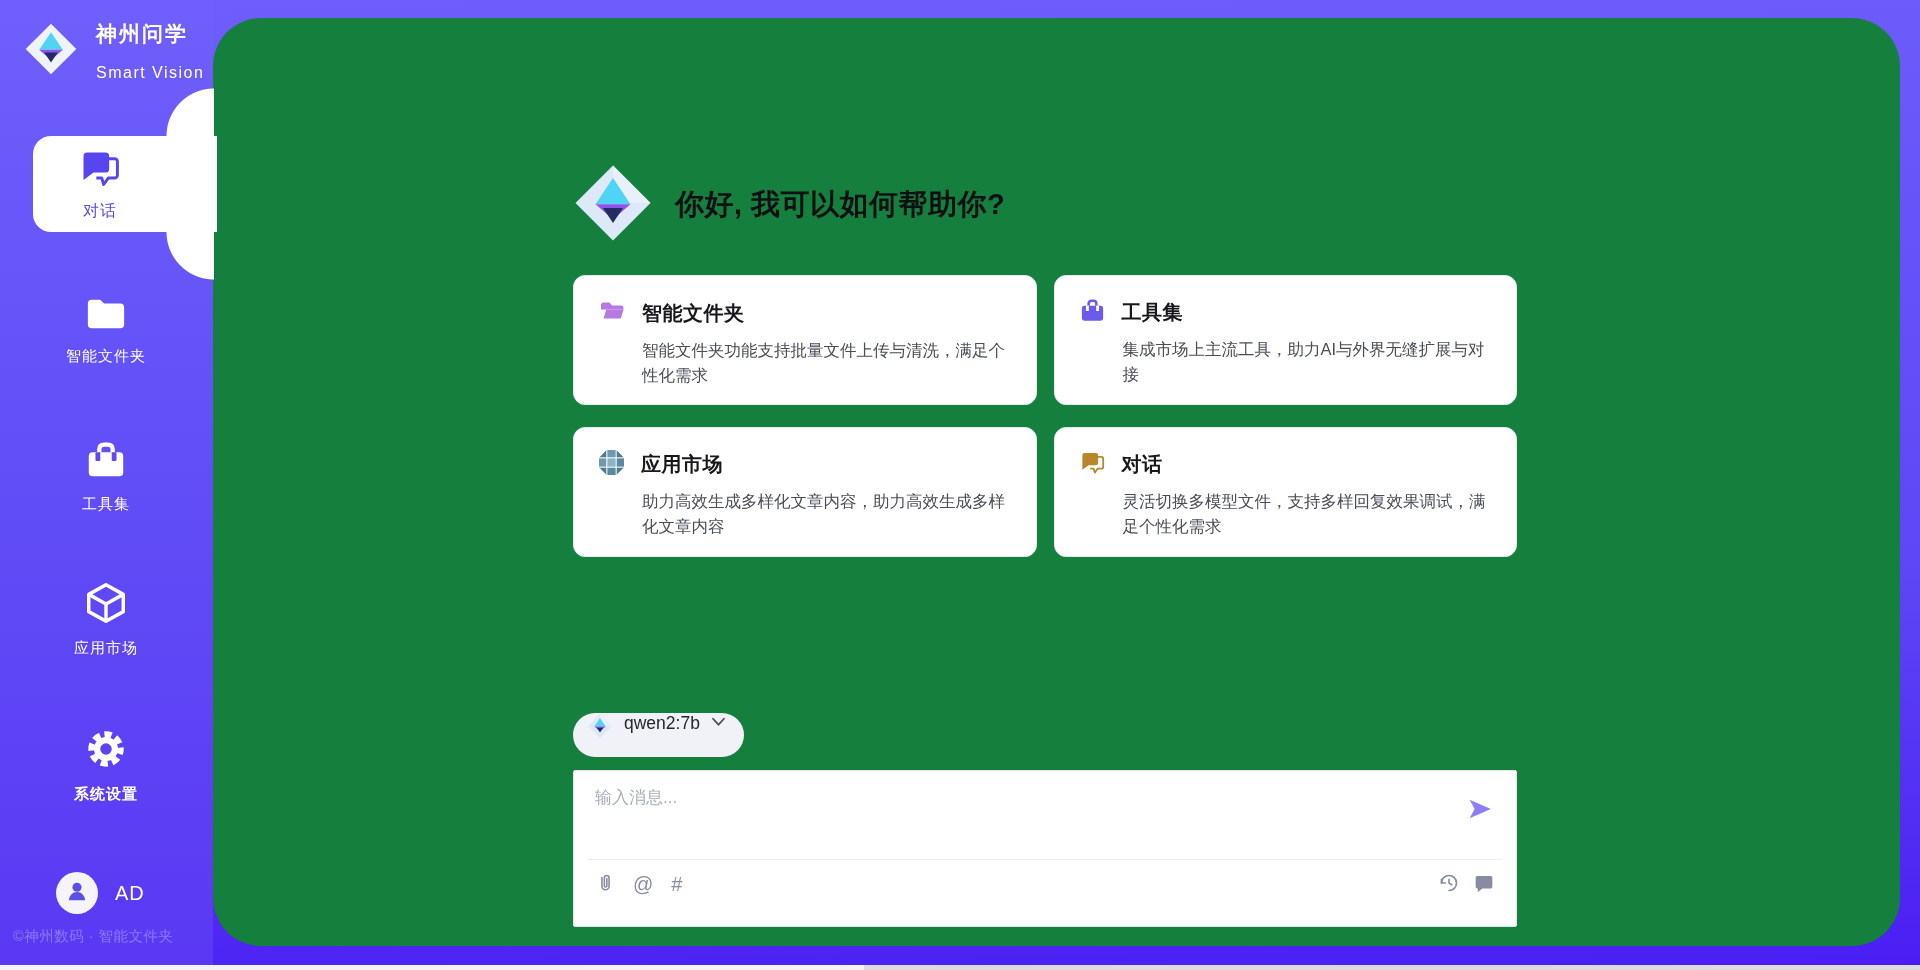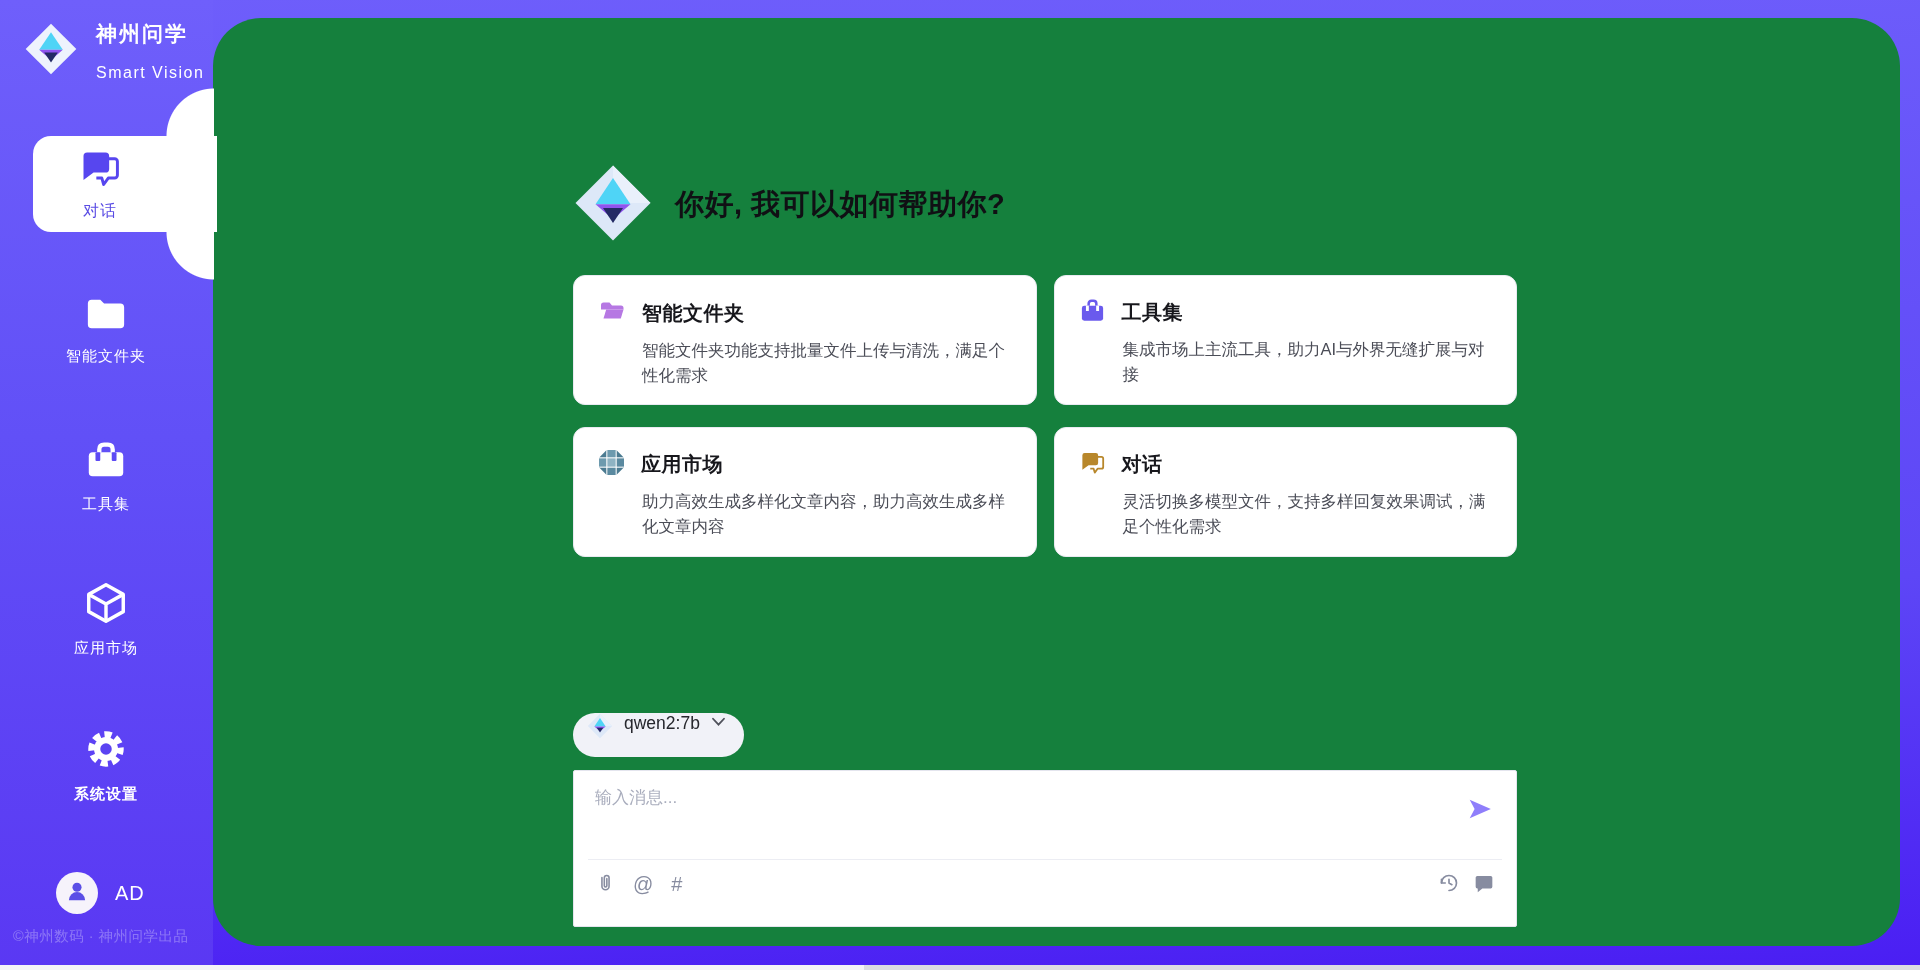--- a/index.html
+++ b/index.html
@@ -160,21 +160,21 @@
       <span>
         <svg width="26" height="26" viewBox="0 0 24 24">
           <circle cx="12" cy="8.5" r="4.2" fill="#5b4fe6"></circle>
           <path d="M4.5 20.5 a7.5 7.5 0 0 1 15 0 z" fill="#5b4fe6"></path>
         </svg>
       </span>
     </div>
     <div class="user-name">AD</div>
   </div>
 
-  <div class="copyright">©神州数码 · 神州问学出品</div>
+  <div class="copyright">©神州数码 · 智能文件夹</div>
 </aside>
 
 <main class="panel">
 
   <div class="greeting">
     <span>
       <svg width="80" height="80" viewBox="0 0 64 64">
           <use href="#diamond-logo"></use>
         </svg>
     </span>

